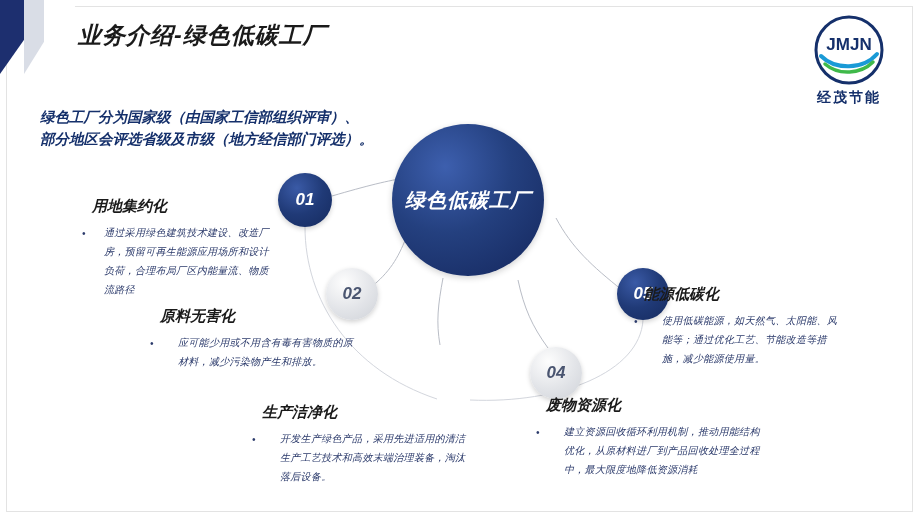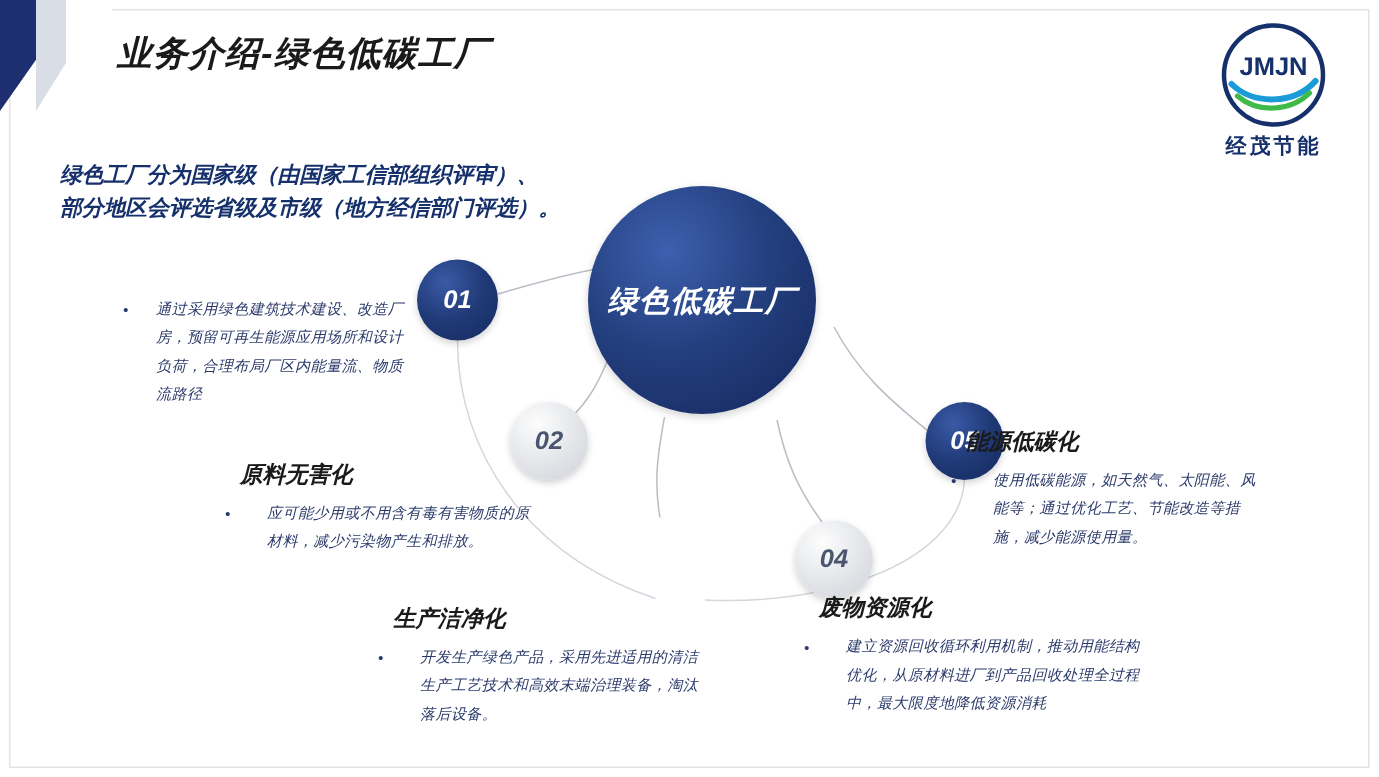--- a/index.html
+++ b/index.html
@@ -123,21 +123,21 @@
   .num-dark {
     background: radial-gradient(circle at 35% 28%, #3a5aa6 0%, #203a77 50%, #152a5e 100%);
     color: #ffffff;
   }
   .num-grey {
     background: radial-gradient(circle at 35% 28%, #fdfdfd 0%, #e2e4e8 55%, #cfd2d8 100%);
     color: #4a5570;
   }
 
   .b01 { left: 278px; top: 173px; width: 54px; height: 54px; }
-  .b02 { left: 340px; top: 268px; width: 52px; height: 52px; }
+  .b02 { left: 326px; top: 268px; width: 52px; height: 52px; }
   .b03 { left: 410px; top: 345px; width: 54px; height: 54px; }
   .b04 { left: 530px; top: 347px; width: 52px; height: 52px; }
   .b05 { left: 617px; top: 268px; width: 52px; height: 52px; }
 
   
   .connectors {
     position: absolute;
     left: 0; top: 0;
     width: 919px; height: 518px;
     pointer-events: none;
@@ -225,20 +225,21 @@
     <span>02</span>
   </div>
   <div class="num-bubble num-grey b04">
     <span>04</span>
   </div>
   <div class="num-bubble num-dark b05">
     <span>05</span>
   </div>
 
   <div class="block blk1">
+    <h3>用地集约化</h3>
     <div class="body">
       <span class="bullet">•</span>
       <span>通过采用绿色建筑技术建设、改造厂房，预留可再生能源应用场所和设计负荷，合理布局厂区内能量流、物质流路径</span>
     </div>
   </div>
 
   <div class="block blk2">
     <h3>原料无害化</h3>
     <div class="body">
       <span class="bullet">•</span>

